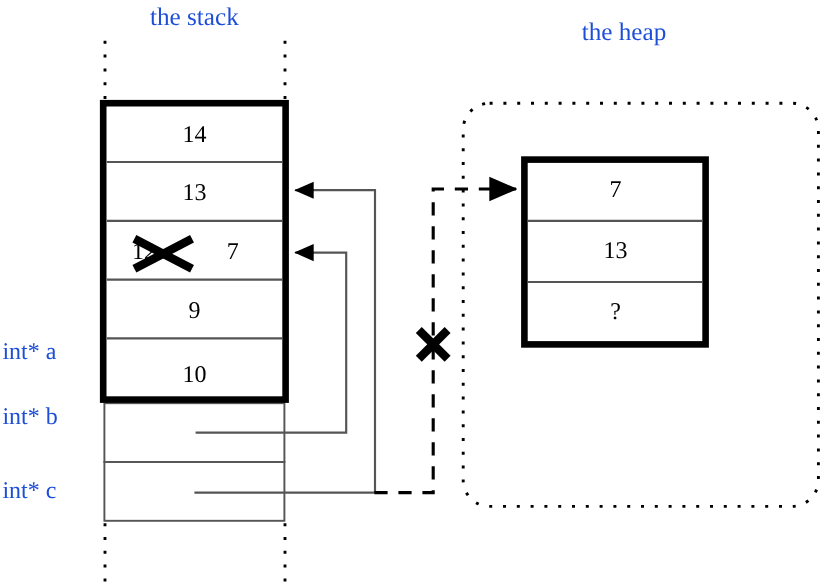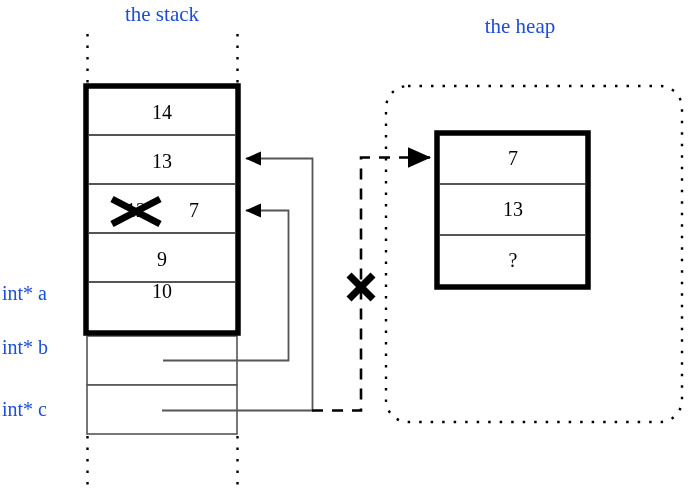--- a/index.html
+++ b/index.html
@@ -38,24 +38,24 @@
     position:absolute;
     font-family:"Liberation Serif", serif;
     font-size:20px;
     color:#000;
     text-align:center;
     white-space:nowrap;
   }
   
   #sv0{left:86px;top:101px;width:152px;}
   #sv1{left:86px;top:150px;width:152px;}
-  #sv2old{left:110px;top:199px;width:52px;text-align:center;}
+  #sv2old{left:110px;top:199px;width:52px;text-align:left;}
   #sv2new{left:166px;top:199px;width:56px;text-align:center;}
   #sv3{left:86px;top:248px;width:152px;}
-  #sv4{left:86px;top:280px;width:152px;}
+  #sv4{left:86px;top:301px;width:152px;}
   
   #hv0{left:438px;top:147px;width:150px;}
   #hv1{left:438px;top:198px;width:150px;}
   #hv2{left:438px;top:249px;width:150px;}
 </style>
 </head>
 <body>
 
 <div id="canvas">
 

